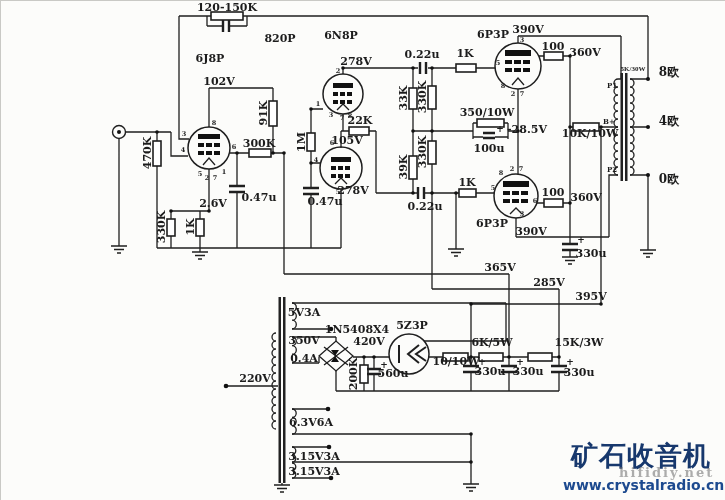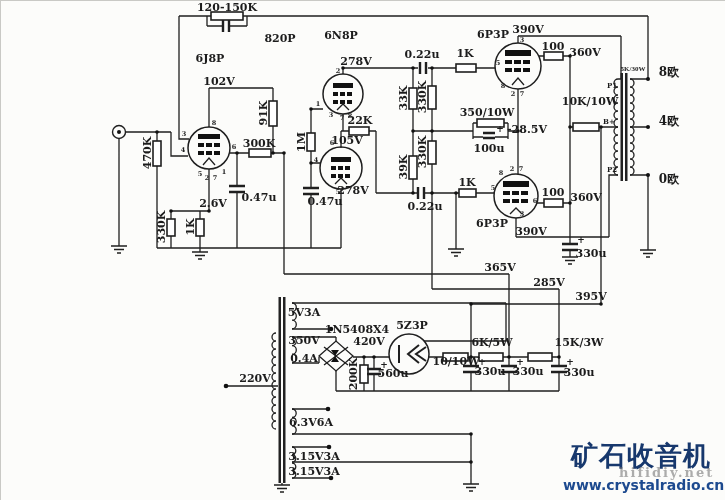--- a/index.html
+++ b/index.html
@@ -261,21 +261,21 @@
       <span class="lbl" style="left: 527px; top: 28px;">390V</span>
       <span class="lbl" style="left: 552px; top: 45px;">100</span>
       <span class="lbl" style="left: 584px; top: 51px;">360V</span>
       <span class="lbl s" style="left: 632px; top: 68px; font-family: Liberation Serif, serif;">5K/30W</span>
       <span class="lbl s" style="left: 611px; top: 84px;">P1</span>
       <span class="lbl s" style="left: 611px; top: 168px;">P2</span>
       <span class="lbl s" style="left: 608px; top: 120px;">B+</span>
       <span class="lbl ohm" style="left: 668px; top: 71px;">8欧</span>
       <span class="lbl ohm" style="left: 668px; top: 120px;">4欧</span>
       <span class="lbl ohm" style="left: 668px; top: 178px;">0欧</span>
-      <span class="lbl" style="left: 589px; top: 100px;">10K/10W</span>
+      <span class="lbl" style="left: 589px; top: 132px;">10K/10W</span>
       <span class="lbl" style="left: 486px; top: 111px;">350/10W</span>
       <span class="lbl" style="left: 526px; top: 128px;">-28.5V</span>
       <span class="lbl" style="left: 488px; top: 147px;">100u</span>
       <span class="lbl" style="left: 491px; top: 222px;">6P3P</span>
       <span class="lbl" style="left: 530px; top: 230px;">390V</span>
       <span class="lbl" style="left: 552px; top: 191px;">100</span>
       <span class="lbl" style="left: 585px; top: 196px;">360V</span>
       <span class="lbl" style="left: 590px; top: 252px;">330u</span>
       <span class="lbl" style="left: 499px; top: 266px;">365V</span>
       <span class="lbl" style="left: 548px; top: 281px;">285V</span>

